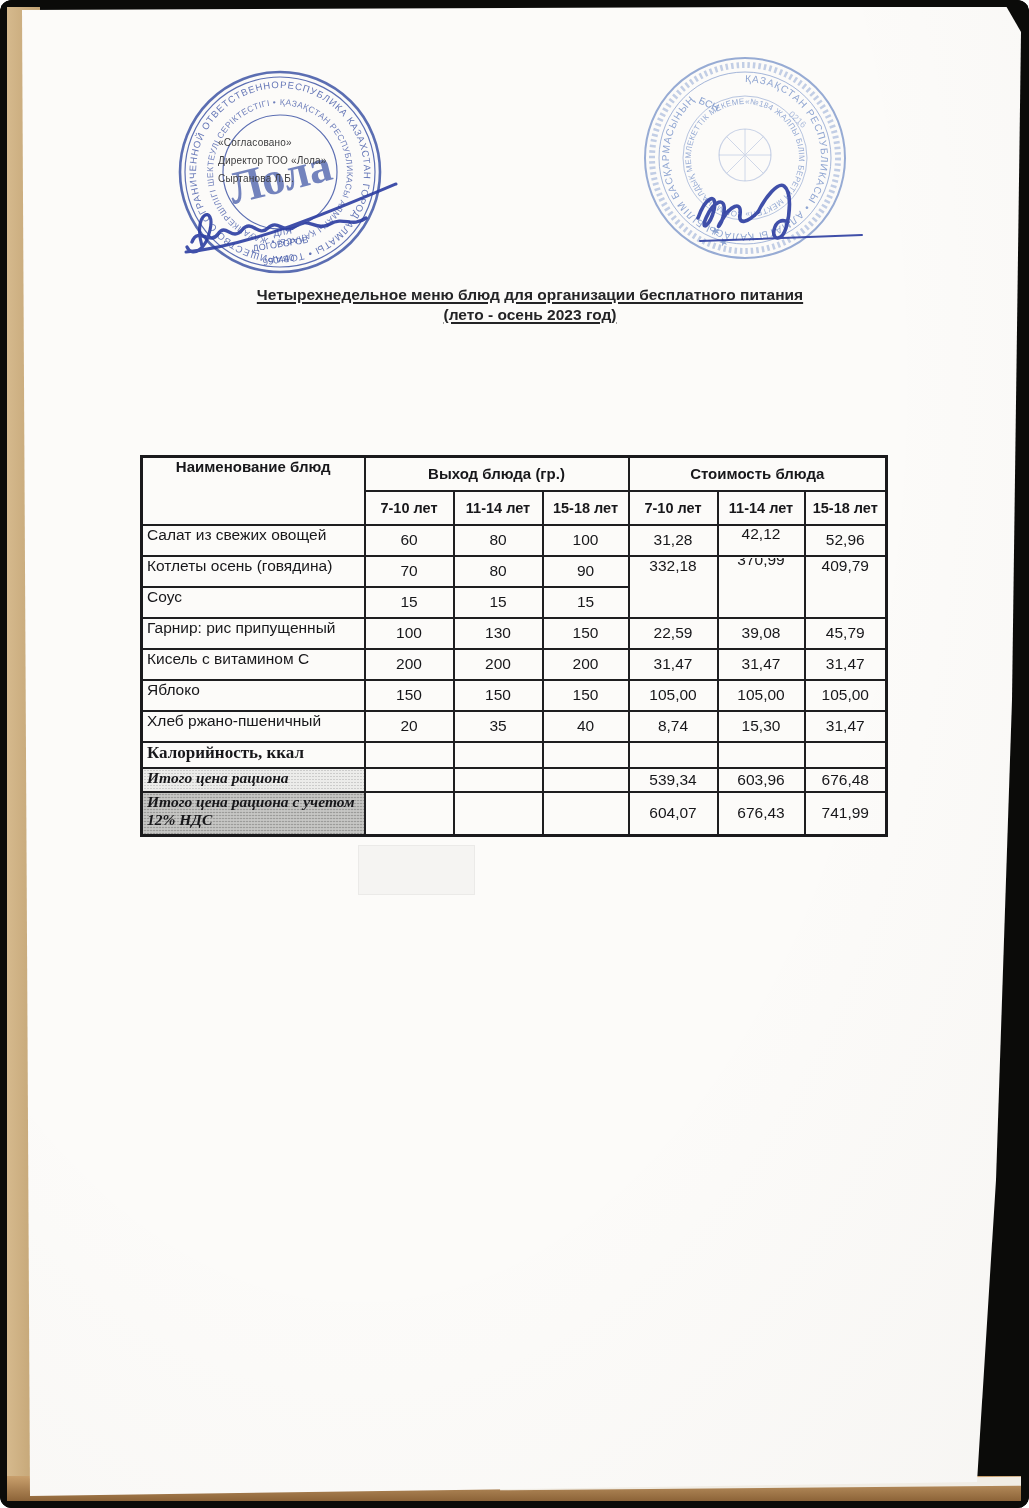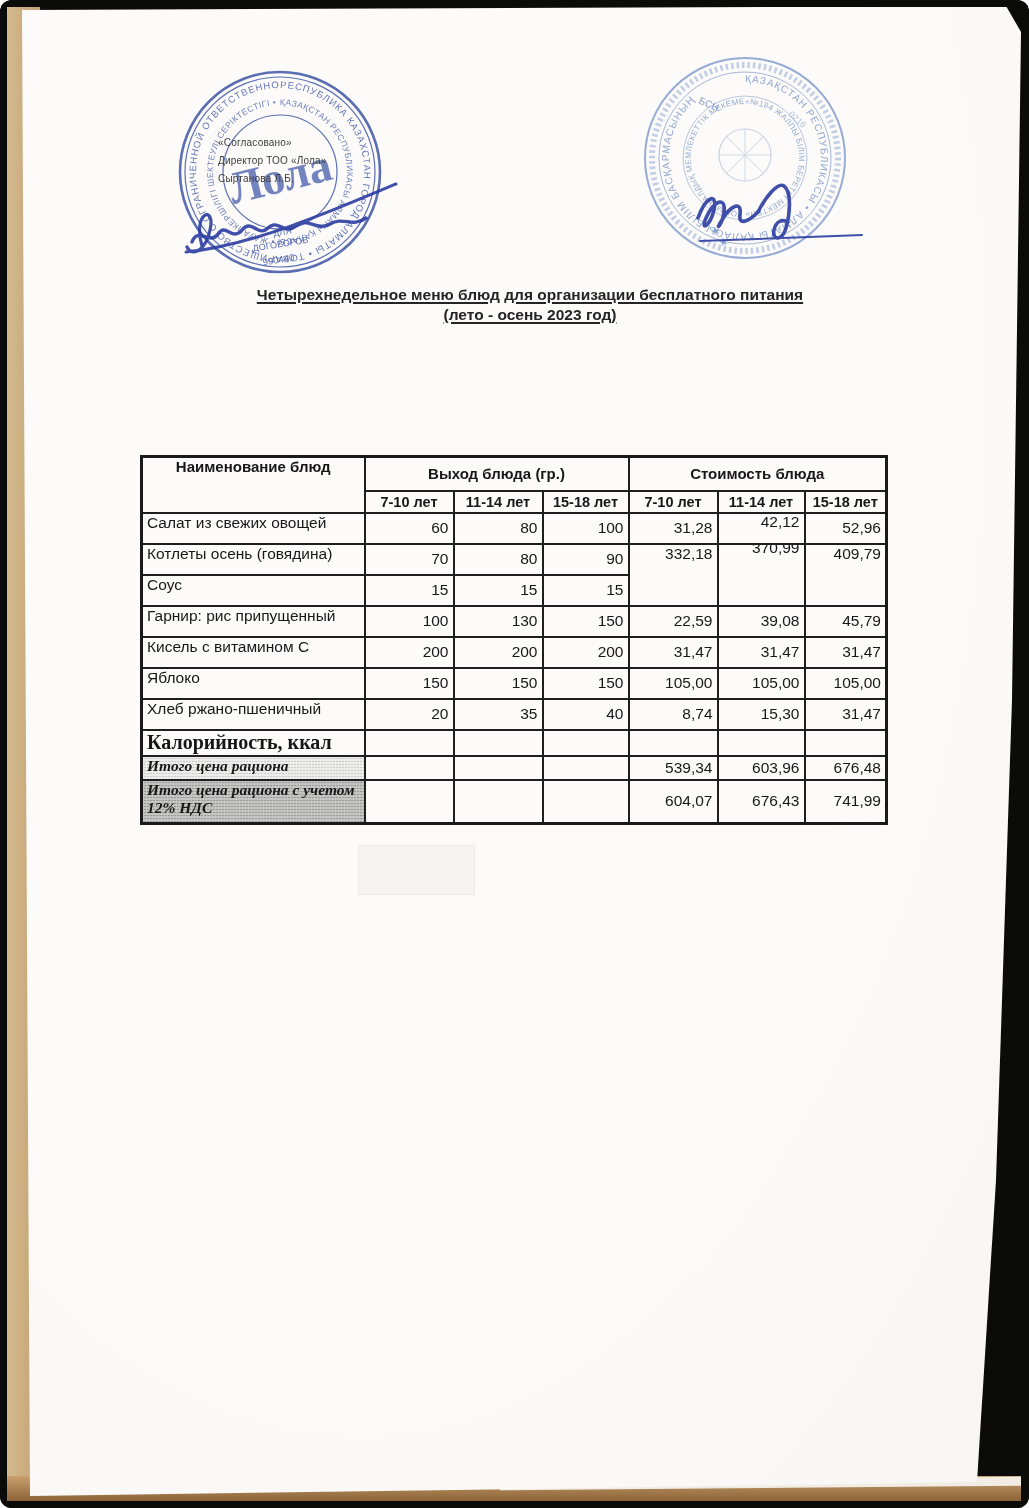--- a/index.html
+++ b/index.html
@@ -34,29 +34,29 @@
   .u{text-decoration:underline;text-decoration-thickness:1.5px;text-underline-offset:2px;}
 
   
   table.menu{position:absolute;left:140px;top:455px;width:745px;z-index:5;
              border-collapse:collapse;table-layout:fixed;border:3px solid #1a1a1c;
              color:#17171a;}
   table.menu td,table.menu th{border:2px solid #1e1e20;padding:0 4px;overflow:hidden;}
   th.main{font-family:"Liberation Sans",sans-serif;font-weight:bold;font-size:15px;text-align:center;}
   th.age{font-family:"Liberation Sans",sans-serif;font-weight:bold;font-size:14.5px;text-align:center;}
   td.dish{font-family:Liberation Sans, sans-serif;font-size:15.5px;text-align:left;vertical-align:top;padding-top:2px;}
-  td.num{font-family:"Liberation Sans",sans-serif;font-size:15.5px;text-align:right;vertical-align:middle;}
-  td.vtop{vertical-align:top;padding-top:8px;}
+  td.num{font-family:"Liberation Sans",sans-serif;font-size:15.5px;text-align:center;vertical-align:middle;}
+  td.vtop{vertical-align:top;padding-top:8px;border-radius:14px;}
   td.raised span{position:relative;top:-6px;display:inline-block;}
-  td.bold-dish{font-family:"Liberation Serif",serif;font-weight:bold;font-size:20px;vertical-align:top;padding-top:2px;}
+  td.bold-dish{font-family:"Liberation Serif",serif;font-weight:bold;font-size:17px;vertical-align:top;padding-top:2px;}
   td.total-name{font-family:"Liberation Serif",serif;font-weight:bold;font-style:italic;font-size:15.5px;
                 vertical-align:top;padding-top:3px;line-height:18px;}
   .shade-light{background-color:#ececea;background-image:radial-gradient(rgba(110,110,110,.5) .6px,transparent .95px);background-size:3px 3px;}
   .shade-dark{background-color:#c7c7c5;background-image:radial-gradient(rgba(60,60,60,.55) .7px,transparent 1.05px);background-size:3px 3px;}
-  tr.h1{height:34px}tr.h2{height:22px}tr.d{height:31px}tr.cal{height:26px}tr.tot{height:24px}tr.tot2{height:44px}
+  tr.h1{height:34px}tr.h2{height:34px}tr.d{height:31px}tr.cal{height:26px}tr.tot{height:24px}tr.tot2{height:44px}
   th.nh{vertical-align:top;padding-top:13px;margin-top:41px;}
 
   .ghost{left:358px;top:845px;width:115px;height:48px;background:rgba(110,110,110,0.05);
          border:1px solid rgba(110,110,110,0.07);z-index:4;}
   svg{overflow:visible;}
   .stampsvg{z-index:3;}
   .sigsvg{z-index:8;pointer-events:none;}
 </style>
 </head>
 <body>

